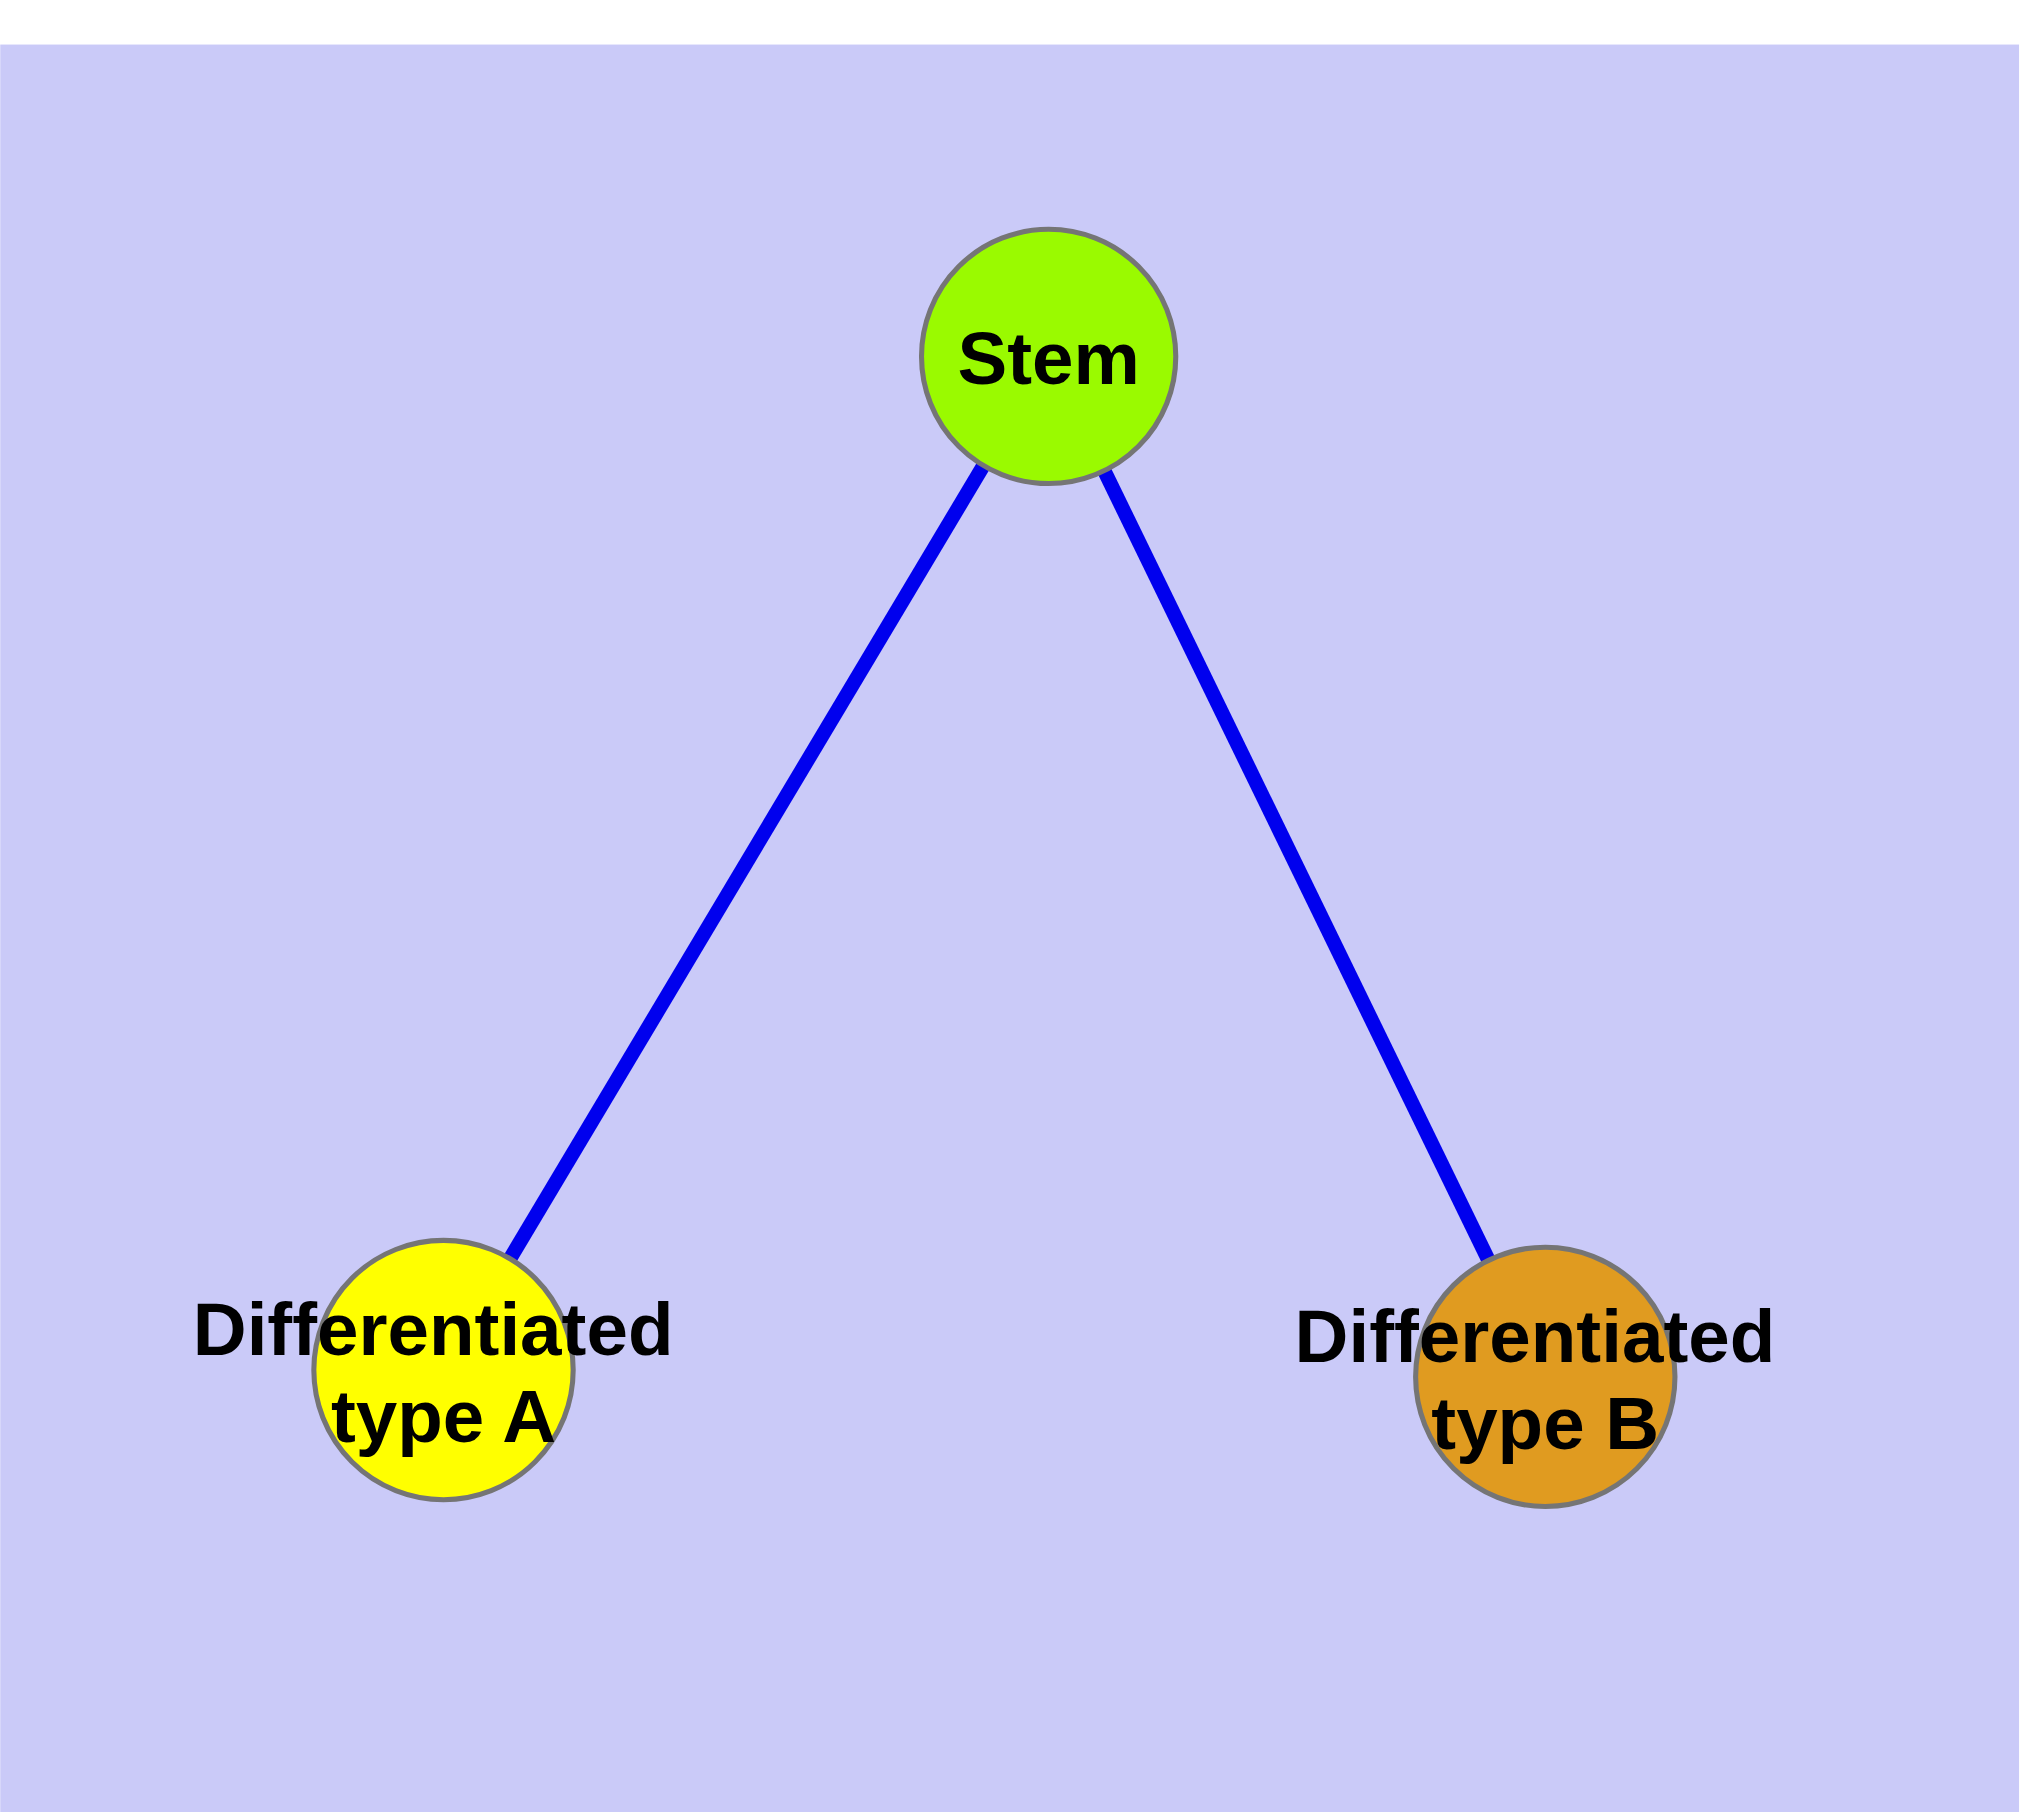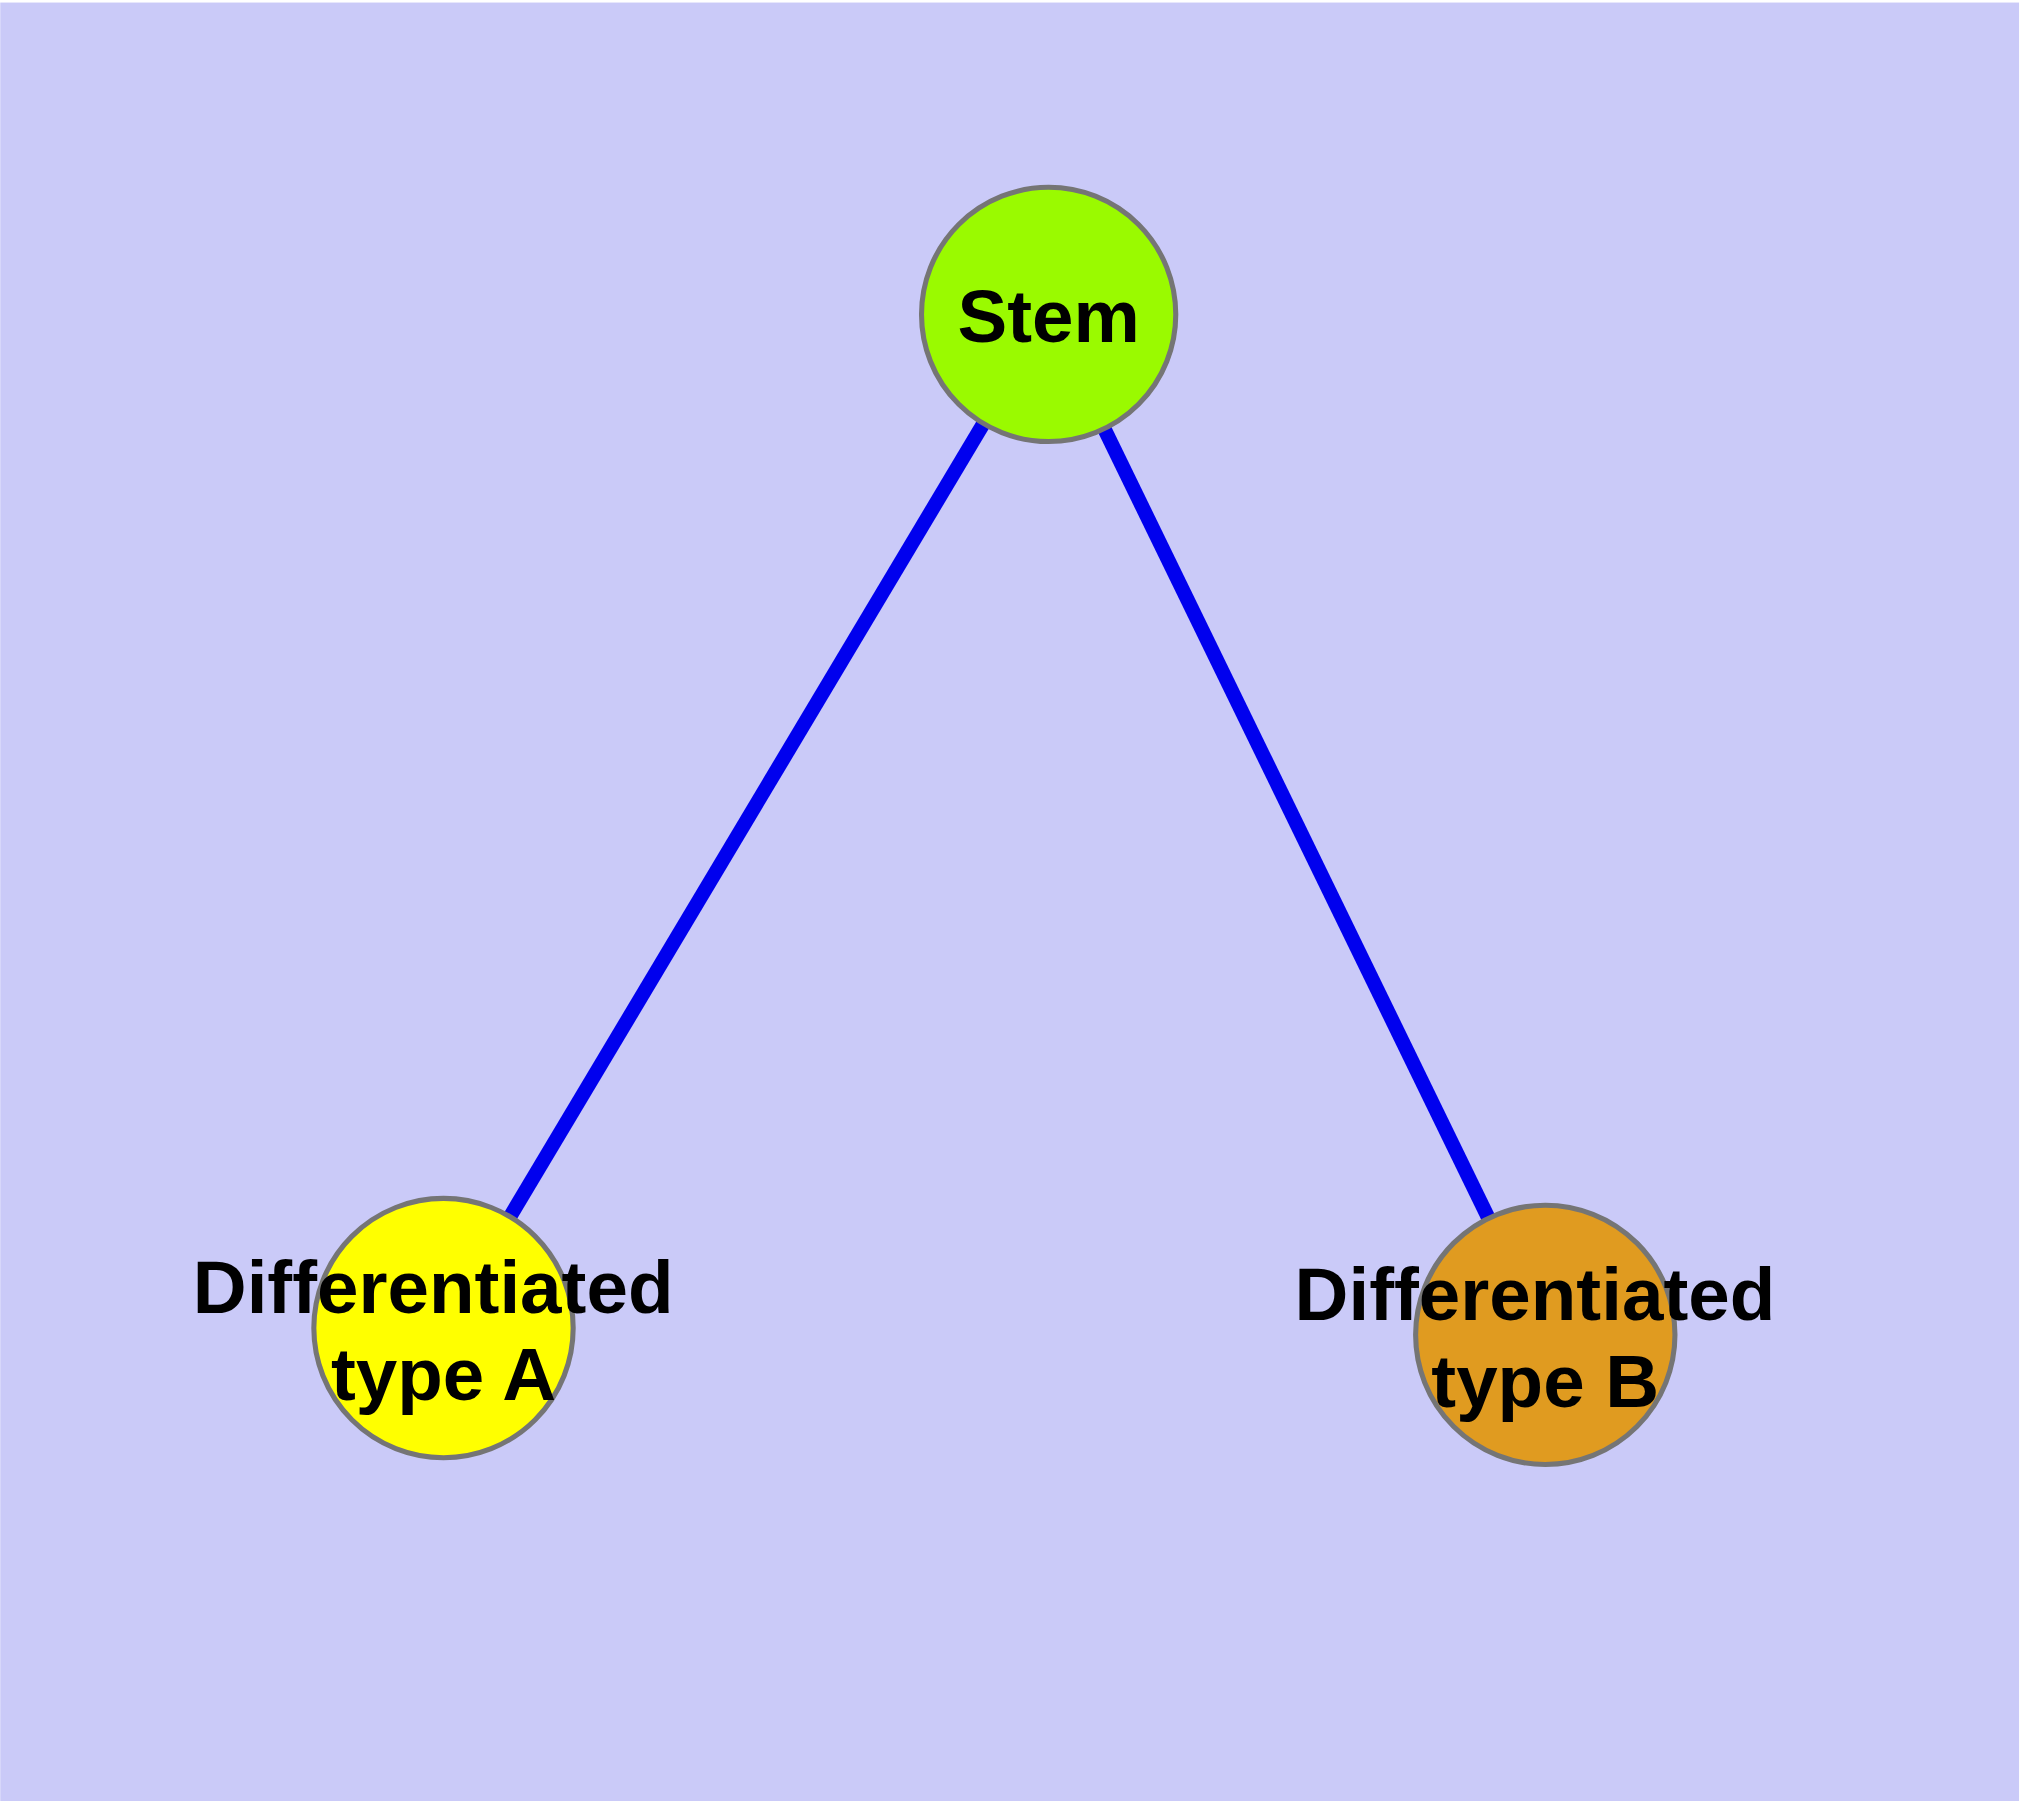--- a/index.html
+++ b/index.html
@@ -8,20 +8,21 @@
     background: #ffffff;
     width: 2021px;
     height: 1812px;
     overflow: hidden;
     font-family: "Liberation Sans", sans-serif;
   }
   .stage {
     position: relative;
     width: 2021px;
     height: 1596px;
+    margin-top: 42px;
   }
   svg.graph {
     position: absolute;
     left: 0;
     top: 0;
     display: block;
   }
   .edge {
     stroke-width: 17px;
     stroke-linecap: butt;

